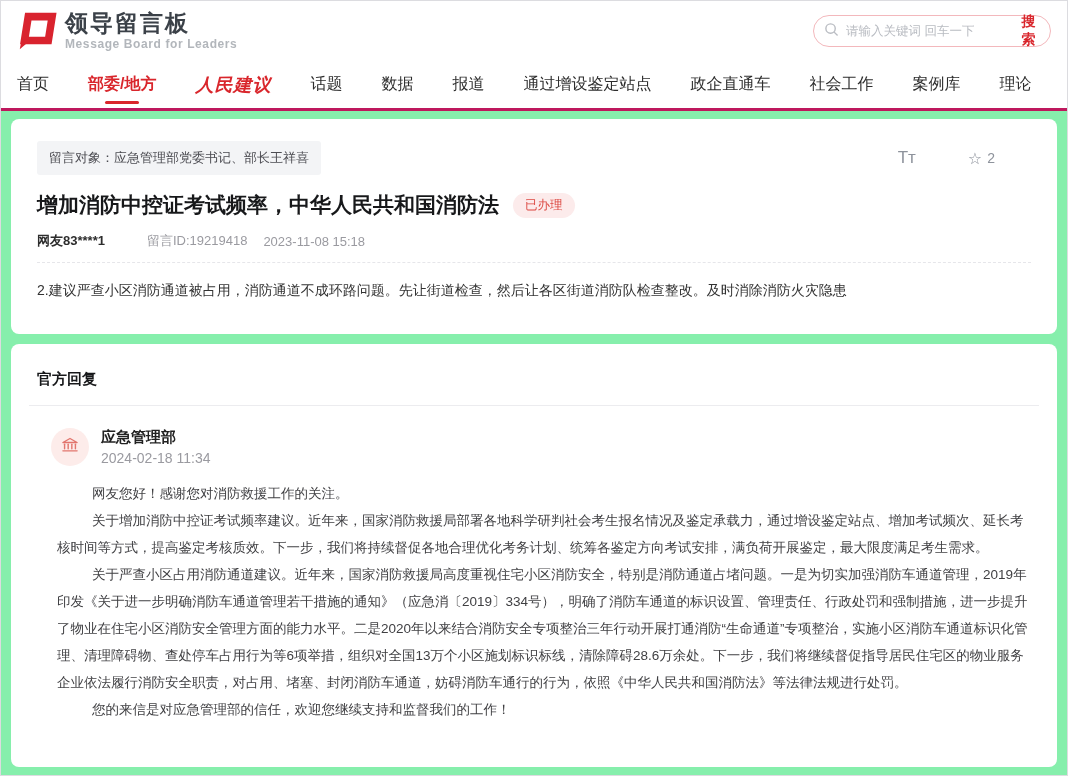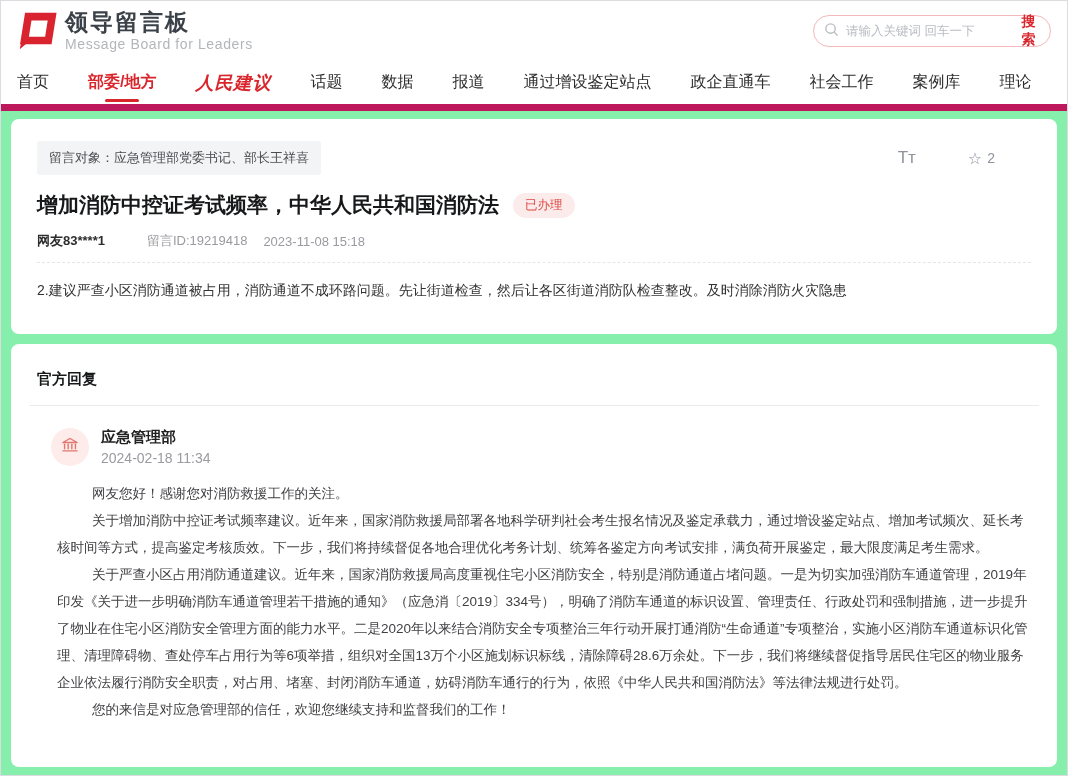--- a/index.html
+++ b/index.html
@@ -5,29 +5,29 @@
   * { margin:0; padding:0; box-sizing:border-box; }
   html,body { width:1068px; height:776px; }
   body { font-family:"Liberation Sans","DejaVu Sans",sans-serif; background:#fff; }
   .page { width:1068px; height:776px; border:1px solid #dcdce0; background:#86efac; overflow:hidden; display:flex; flex-direction:column; }
 
   
   .topbar { background:#fff; height:60px; display:flex; align-items:center; justify-content:space-between; padding:0 16px 0 14px; }
   .logo { display:flex; align-items:center; gap:8px; cursor:pointer; }
   .logo-icon svg { display:block; }
   .logo-title { font-size:23px; font-weight:bold; color:#3b4148; letter-spacing:2px; line-height:1.1; }
-  .logo-sub { font-size:14px; color:#b2b6bb; letter-spacing:0.6px; margin-top:1px; }
+  .logo-sub { font-size:12px; color:#b2b6bb; letter-spacing:0.6px; margin-top:1px;font-weight:bold; }
   .search { width:238px; height:32px; border:1px solid #f3b8bc; border-radius:17px; display:flex; align-items:center; padding:0 12px 0 10px; background:#fff; }
   .search svg { flex:0 0 auto; }
   .search input { flex:1; border:none; outline:none; font-size:12.5px; color:#333; margin-left:7px; font-family:inherit; background:transparent; }
   .search input::placeholder { color:#b9bcc2; }
   .search-btn { border:none; background:none; color:#d9262c; font-size:14px; font-weight:bold; cursor:pointer; font-family:inherit; padding:0;margin-left:12px; }
 
   
-  .nav { background:#fff; height:50px; display:flex; align-items:center; gap:39px; padding:0 16px; border-bottom:7px solid #be185d; }
+  .nav { background:#fff; height:50px; display:flex; align-items:center; gap:39px; padding:0 16px; border-bottom:3px solid #be185d; }
   .nav-item { font-size:16px; color:#2d2d2d; cursor:pointer; position:relative; white-space:nowrap; padding:13px 0; }
   .nav-item.active { color:#d9262c; font-weight:bold; }
   .nav-item.active::after { content:""; position:absolute; left:50%; transform:translateX(-50%); bottom:4px; width:34px; height:3px; background:#d9262c; border-radius:2px; }
   .nav-item.brand { color:#d9262c; font-weight:bold; font-style:italic; font-size:18px; letter-spacing:1px; }
 
   
   .content { flex:1; padding:8px 10px 8px; display:flex; flex-direction:column; gap:10px; overflow:hidden; }
   .card { background:#fff; border-radius:8px; padding:22px 26px; }
 
   

